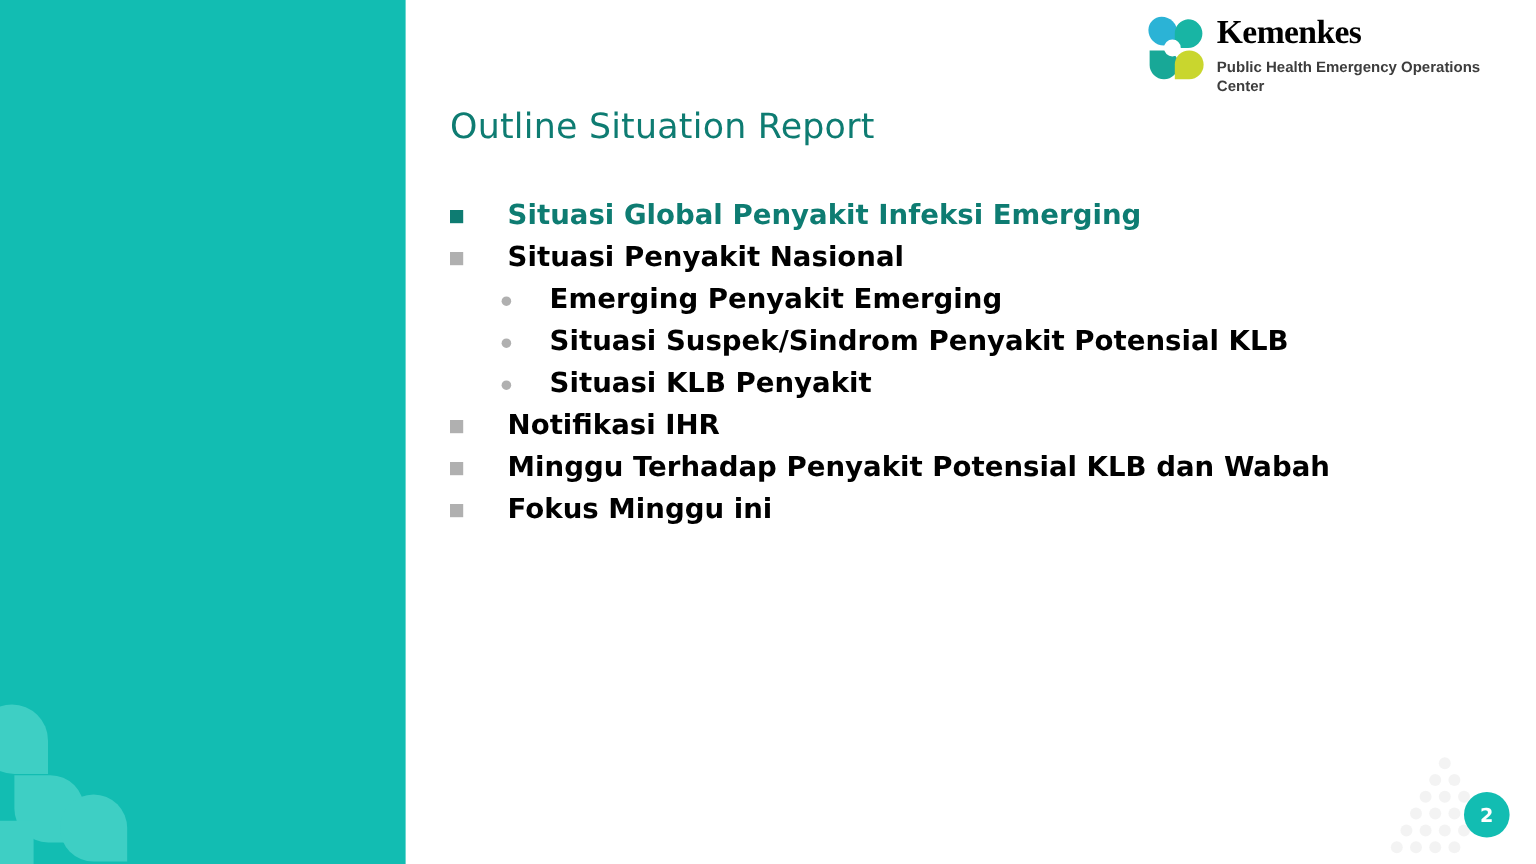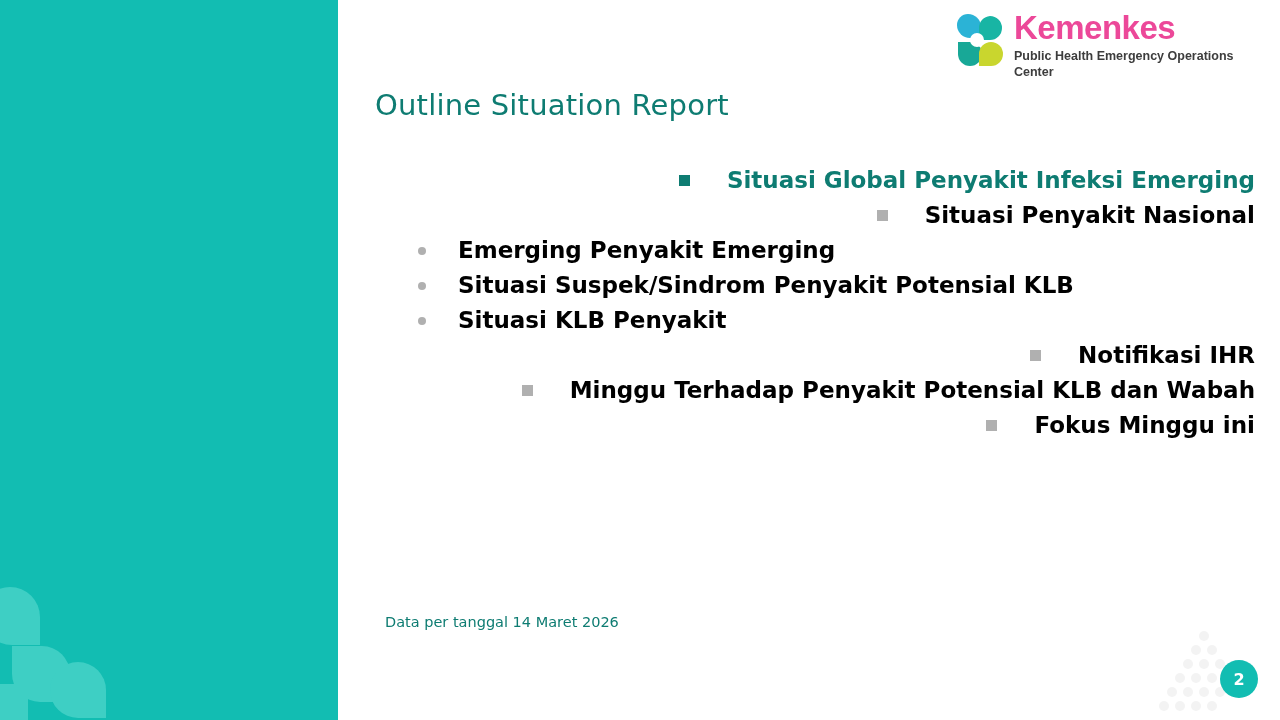--- a/index.html
+++ b/index.html
@@ -54,26 +54,26 @@
     width: 62px;
     height: 60px;
   }
   .logo-text {
     position: absolute;
     left: 68px;
     top: 2px;
     width: 250px;
   }
   .logo-word {
-    font-size: 33px;
-    font-weight: bold;
-    color: #ec4899;
+    font-size: 28px;
+    font-weight: bold;
+    color: #000000;
     letter-spacing: -0.5px;
     line-height: 36px;
-    font-family: Liberation Sans, sans-serif;
+    font-family: Liberation Serif, serif;
   }
   .logo-sub {
     font-size: 12.5px;
     font-weight: bold;
     color: #3d3d3d;
     line-height: 16px;
     margin-top: 2px;
     font-family: "Liberation Sans", sans-serif;
   }
 
@@ -95,21 +95,21 @@
     left: 375px;
     top: 163px;
     width: 880px;
   }
   .row {
     display: flex;
     align-items: flex-start;
     line-height: 35px;
     height: 35px;
   }
-  .row.level1 { padding-left: 0; justify-content: flex-end; }
+  .row.level1 { padding-left: 0; }
   .row.level2 { padding-left: 43px; }
 
   .marker-square {
     width: 11px;
     height: 11px;
     margin-top: 12px;
     margin-right: 0;
     flex: 0 0 11px;
   }
   .marker-dot {
@@ -237,21 +237,20 @@
       <span class="row-label">Minggu Terhadap Penyakit Potensial KLB dan Wabah</span>
     </div>
 
     <div class="row level1 inactive">
       <span class="marker-square"></span>
       <span class="row-label">Fokus Minggu ini</span>
     </div>
 
   </div>
 
-  <div class="footnote">Data per tanggal 14 Maret 2026</div>
 
   <svg class="corner-deco" viewBox="0 0 130 110">
     <g fill="#e8e8e8">
       <circle cx="14" cy="96" r="5"></circle>
         <circle cx="30" cy="96" r="5"></circle>
         <circle cx="46" cy="96" r="5"></circle>
         <circle cx="62" cy="96" r="5"></circle>
       <circle cx="22" cy="82" r="5"></circle>
         <circle cx="38" cy="82" r="5"></circle>
         <circle cx="54" cy="82" r="5"></circle>

